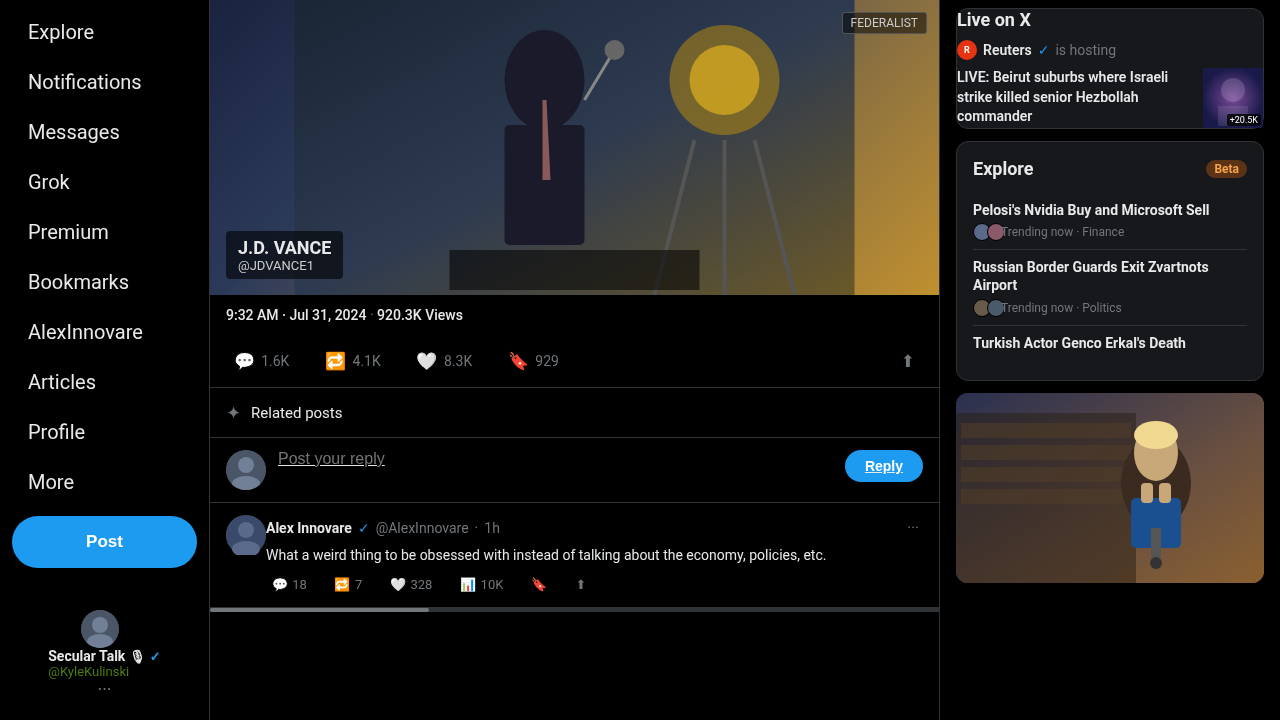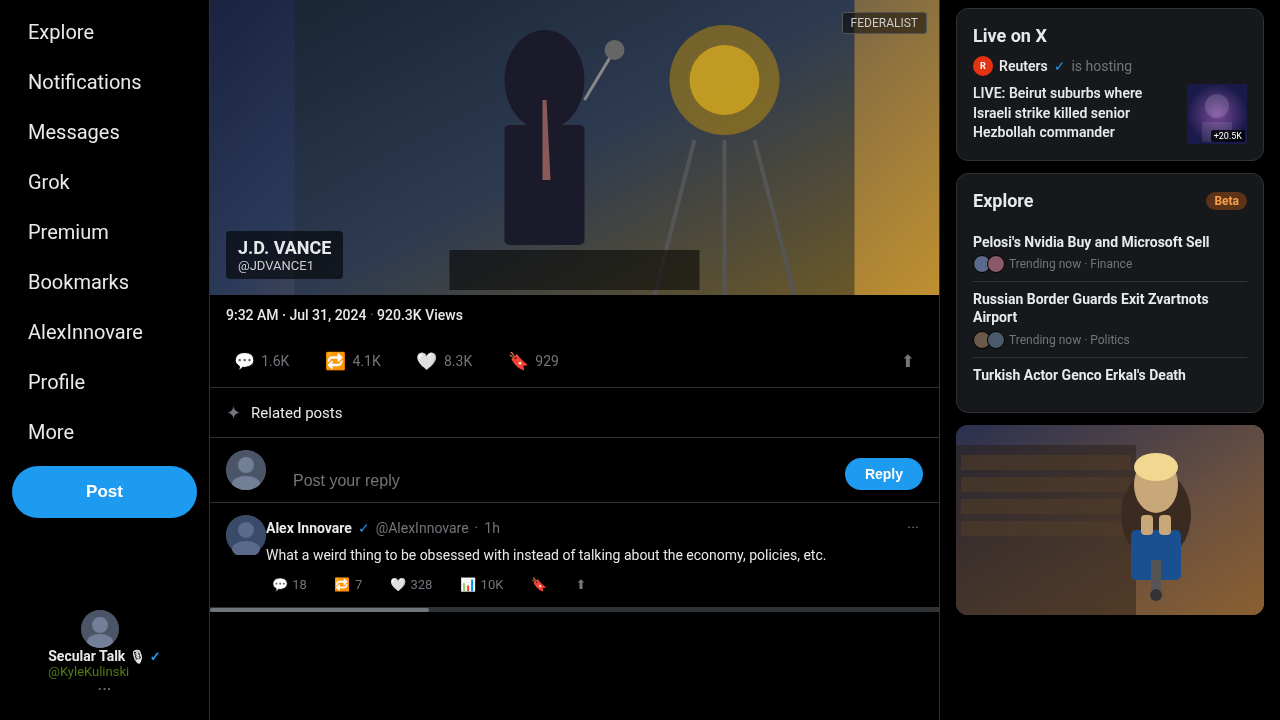--- a/index.html
+++ b/index.html
@@ -171,24 +171,25 @@
       padding: 14px 16px;
       border-bottom: 1px solid #2f3336;
       cursor: pointer;
       color: #71767b;
       font-size: 14px;
     }
 
     
     .reply-box {
       display: flex;
-      align-items: flex-end;
+      align-items: flex-start;
       padding: 12px 16px;
       border-bottom: 1px solid #2f3336;
-      gap: 27px;
+      gap: 12px;
+      text-decoration: underline;
     }
     .reply-avatar {
       width: 40px;
       height: 40px;
       border-radius: 50%;
       background: #555;
       flex-shrink: 0;
       overflow: hidden;
       display: flex;
       align-items: center;
@@ -283,21 +284,20 @@
       min-width: 340px;
       padding: 0 16px;
       height: 720px;
       overflow: hidden;
     }
 
     .live-card {
       background: #16181c;
       border: 1px solid #2f3336;
       border-radius: 12px;
-      padding: 16px;
       margin-top: 8px;
       margin-bottom: 12px;
     }
     .live-title { font-size: 18px; font-weight: 700; margin-bottom: 10px; }
     .live-host {
       display: flex;
       align-items: center;
       gap: 6px;
       margin-bottom: 8px;
       font-size: 14px;
@@ -371,21 +371,20 @@
     .trending-item {
       padding: 8px 0;
       border-bottom: 1px solid #2f3336;
       cursor: pointer;
     }
     .trending-item:last-child { border-bottom: none; }
     .trending-headline { font-size: 14px; font-weight: 700; margin-bottom: 4px; line-height: 1.3; }
     .trending-meta-row {
       display: flex;
       align-items: center;
-      gap: 8px;
     }
     .trending-avatars {
       display: flex;
     }
     .trending-avatar {
       width: 18px;
       height: 18px;
       border-radius: 50%;
       border: 1px solid #000;
       margin-right: -4px;
@@ -424,20 +423,23 @@
       <span class="nav-item-label">Grok</span>
     </div>
     <div class="nav-item">
       <span class="nav-item-label">Premium</span>
     </div>
     <div class="nav-item">
       <span class="nav-item-label">Bookmarks</span>
     </div>
     <div class="nav-item">
       <span class="nav-item-label">AlexInnovare</span>
+    </div>
+    <div class="nav-item">
+      <span class="nav-item-label">Articles</span>
     </div>
     <div class="nav-item">
       <span class="nav-item-label">Profile</span>
     </div>
     <div class="nav-item">
       <span class="nav-item-label">More</span>
     </div>
 
     <button class="post-button">Post</button>
   </nav>

